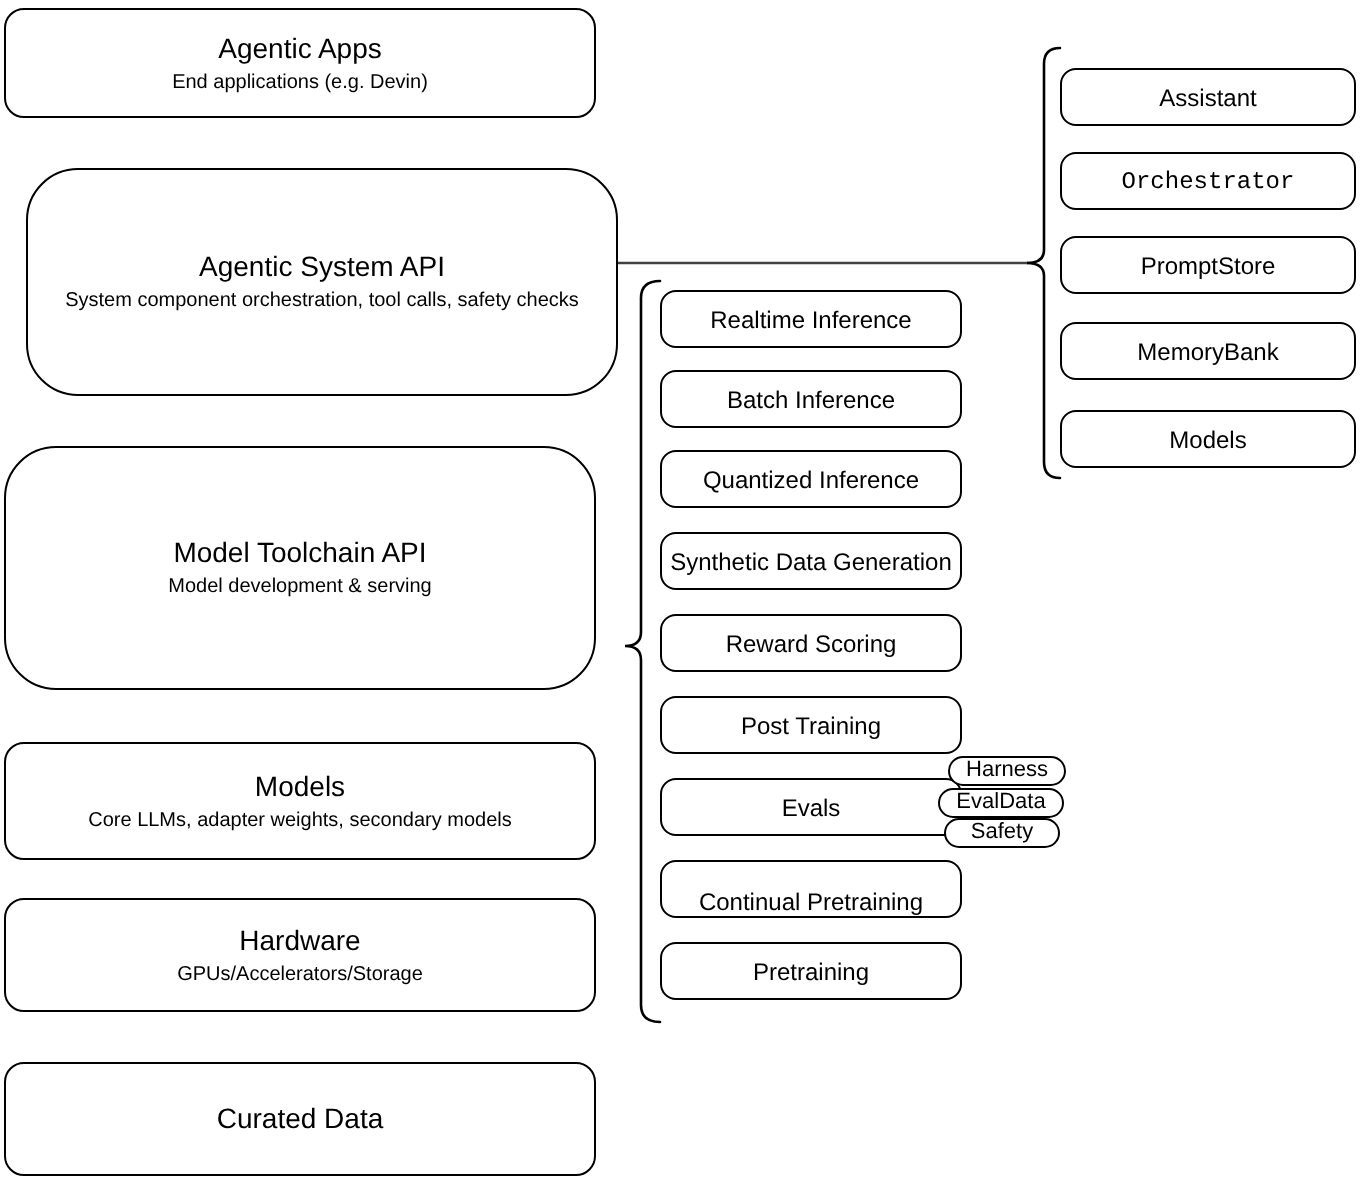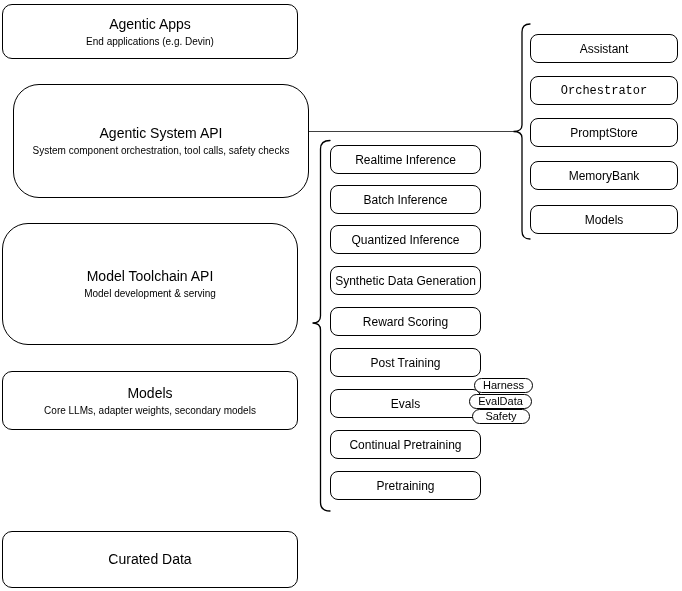--- a/index.html
+++ b/index.html
@@ -89,20 +89,24 @@
   <div class="node stack-node r-big" style="top:223px; height:122px;">
     <div class="node-title">Model Toolchain API</div>
     <div class="node-subtitle">Model development &amp; serving</div>
   </div>
 
   <div class="node stack-node r-small" style="top:371px; height:59px;">
     <div class="node-title">Models</div>
     <div class="node-subtitle">Core LLMs, adapter weights, secondary models</div>
   </div>
 
+  <div class="node stack-node r-small" style="top:449px; height:57px;">
+    <div class="node-title">Hardware</div>
+    <div class="node-subtitle">GPUs/Accelerators/Storage</div>
+  </div>
 
   <div class="node stack-node r-small" style="top:531px; height:57px;">
     <div class="node-title">Curated Data</div>
   </div>
 
   <div class="item mid-item" style="top:145px;">
     <span>Realtime Inference</span>
   </div>
   <div class="item mid-item" style="top:185px;">
     <span>Batch Inference</span>
@@ -115,21 +119,21 @@
   </div>
   <div class="item mid-item" style="top:307px;">
     <span>Reward Scoring</span>
   </div>
   <div class="item mid-item" style="top:348px;">
     <span>Post Training</span>
   </div>
   <div class="item mid-item" style="top:389px;">
     <span>Evals</span>
   </div>
-  <div class="item mid-item" style="top:430px;">
+  <div class="item mid-item" style="top:430px;align-items:flex-end;">
     <span>Continual Pretraining</span>
   </div>
   <div class="item mid-item" style="top:471px;">
     <span>Pretraining</span>
   </div>
 
   <div class="pill" style="left:474px; top:378px; width:59px;text-align:right;">
     <span>Harness</span>
   </div>
   <div class="pill" style="left:469px; top:394px; width:63px;">

